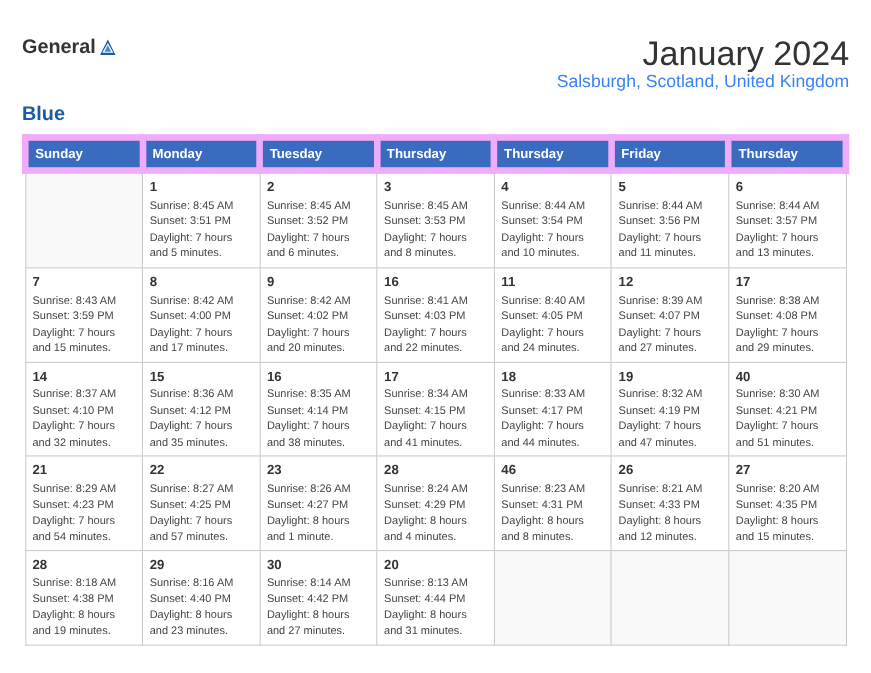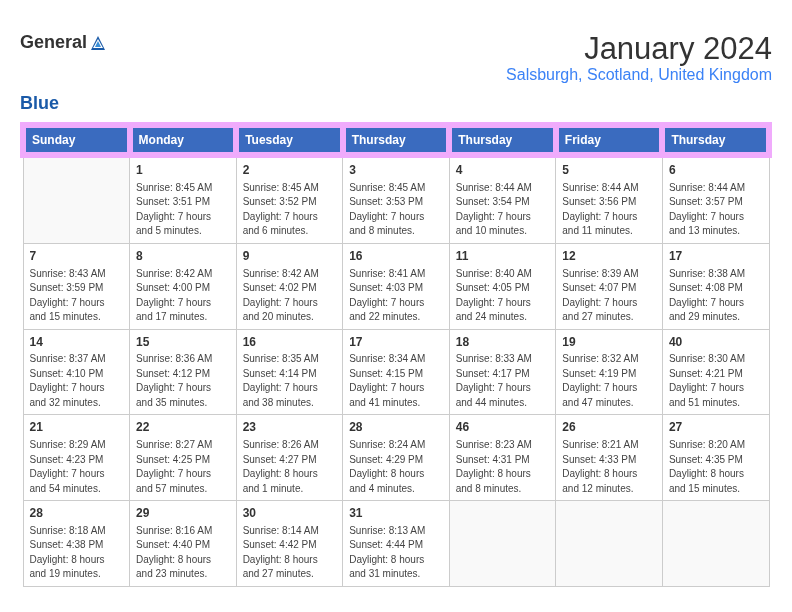--- a/index.html
+++ b/index.html
@@ -262,21 +262,21 @@
           </td>
           <td>
             <span class="day-number">29</span>
             <div class="day-info">Sunrise: 8:16 AM<br>Sunset: 4:40 PM<br>Daylight: 8 hours and 23 minutes.</div>
           </td>
           <td>
             <span class="day-number">30</span>
             <div class="day-info">Sunrise: 8:14 AM<br>Sunset: 4:42 PM<br>Daylight: 8 hours and 27 minutes.</div>
           </td>
           <td>
-            <span class="day-number">31</span>
+            <span class="day-number">20</span>
             <div class="day-info">Sunrise: 8:13 AM<br>Sunset: 4:44 PM<br>Daylight: 8 hours and 31 minutes.</div>
           </td>
           <td class="empty-cell"></td>
           <td class="empty-cell"></td>
           <td class="empty-cell"></td>
         </tr>
       </tbody>
   </table>
 </div>
 

